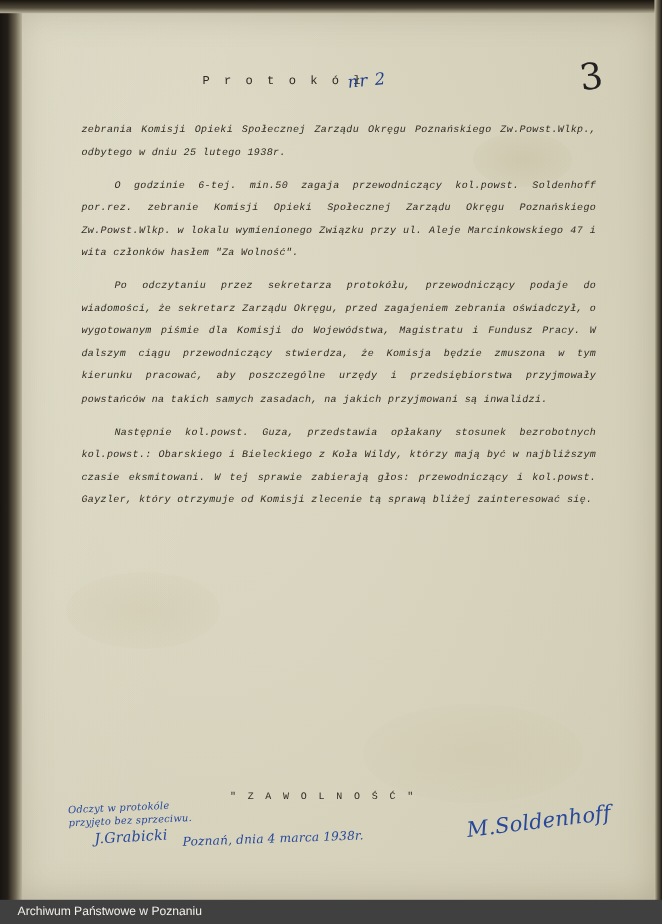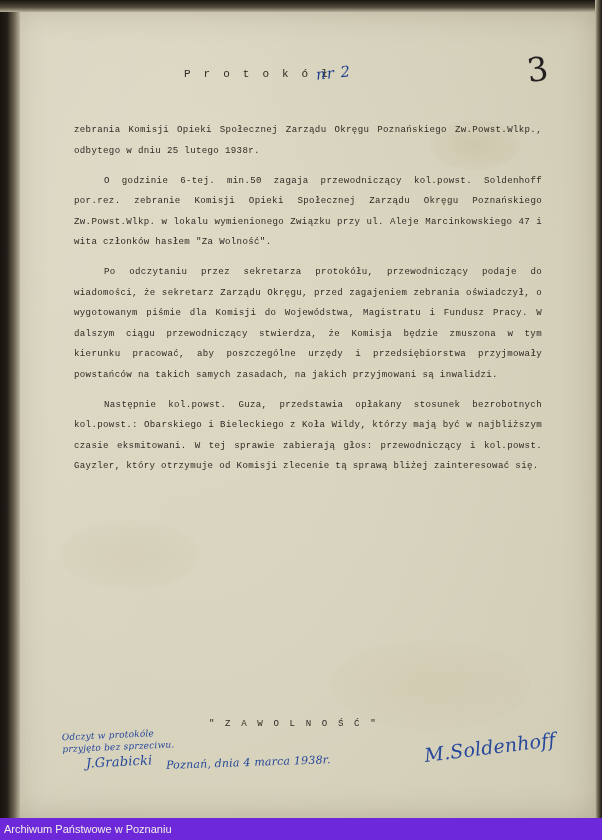--- a/index.html
+++ b/index.html
@@ -94,22 +94,23 @@
   .folio {
     position: absolute;
     right: 48px; top: 40px;
     color: #232021;
     font-family: "DejaVu Serif", serif;
     font-size: 33px;
     transform: rotate(-8deg);
   }
   .body {
     position: absolute;
-    left: 58px; top: 110px;
+    left: 58px; top: 98px;
     width: 468px;
+    font-style: italic;
   }
   .para {
     margin: 0 0 9.5px 0;
     text-indent: 30px;
   }
   .para.noind { text-indent: 0; }
   .motto-line {
     position: absolute;
     left: 58px; top: 708px;
     width: 468px;
@@ -170,27 +171,27 @@
     position: absolute;
     left: 408px; top: 726px;
     font-size: 19px;
     transform: rotate(-7deg);
   }
   .footer-bar {
     position: absolute;
     left: 0; bottom: 0;
     width: 602px;
     height: 22px;
-    background: #6d28d9;
+    background: #404040;
     color: #f2f0e8;
     font-family: "Liberation Sans", sans-serif;
     font-size: 11px;
     display: flex;
     align-items: center;
-    padding-left: 4px;
+    padding-left: 16px;
     box-sizing: border-box;
     z-index: 9;
   }
   .stain {
     position: absolute;
     border-radius: 50%;
     pointer-events: none;
     z-index: 2;
   }
 </style>

